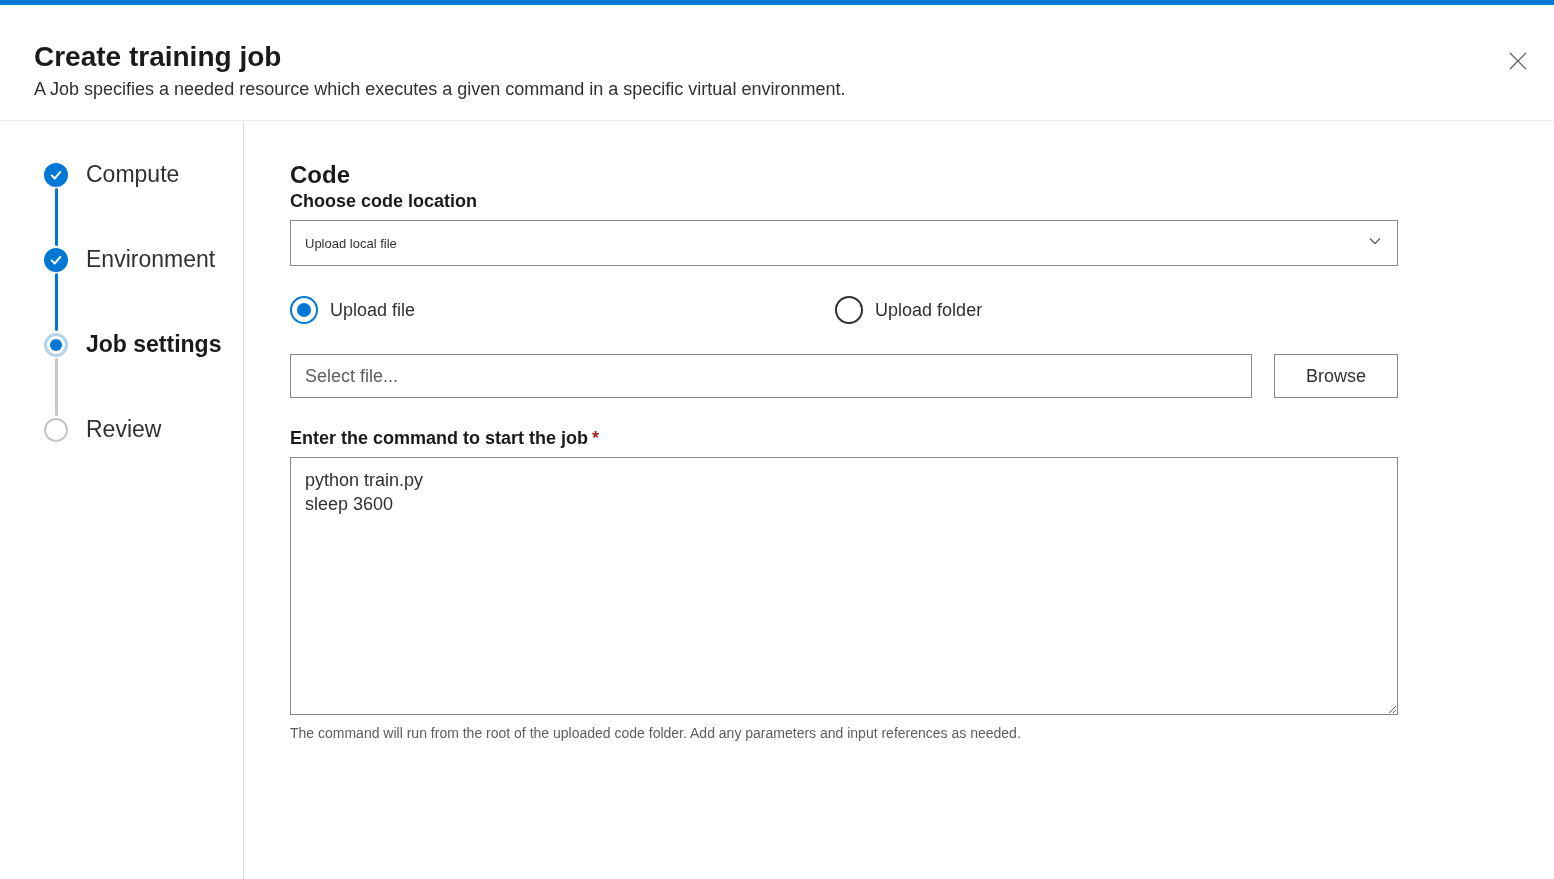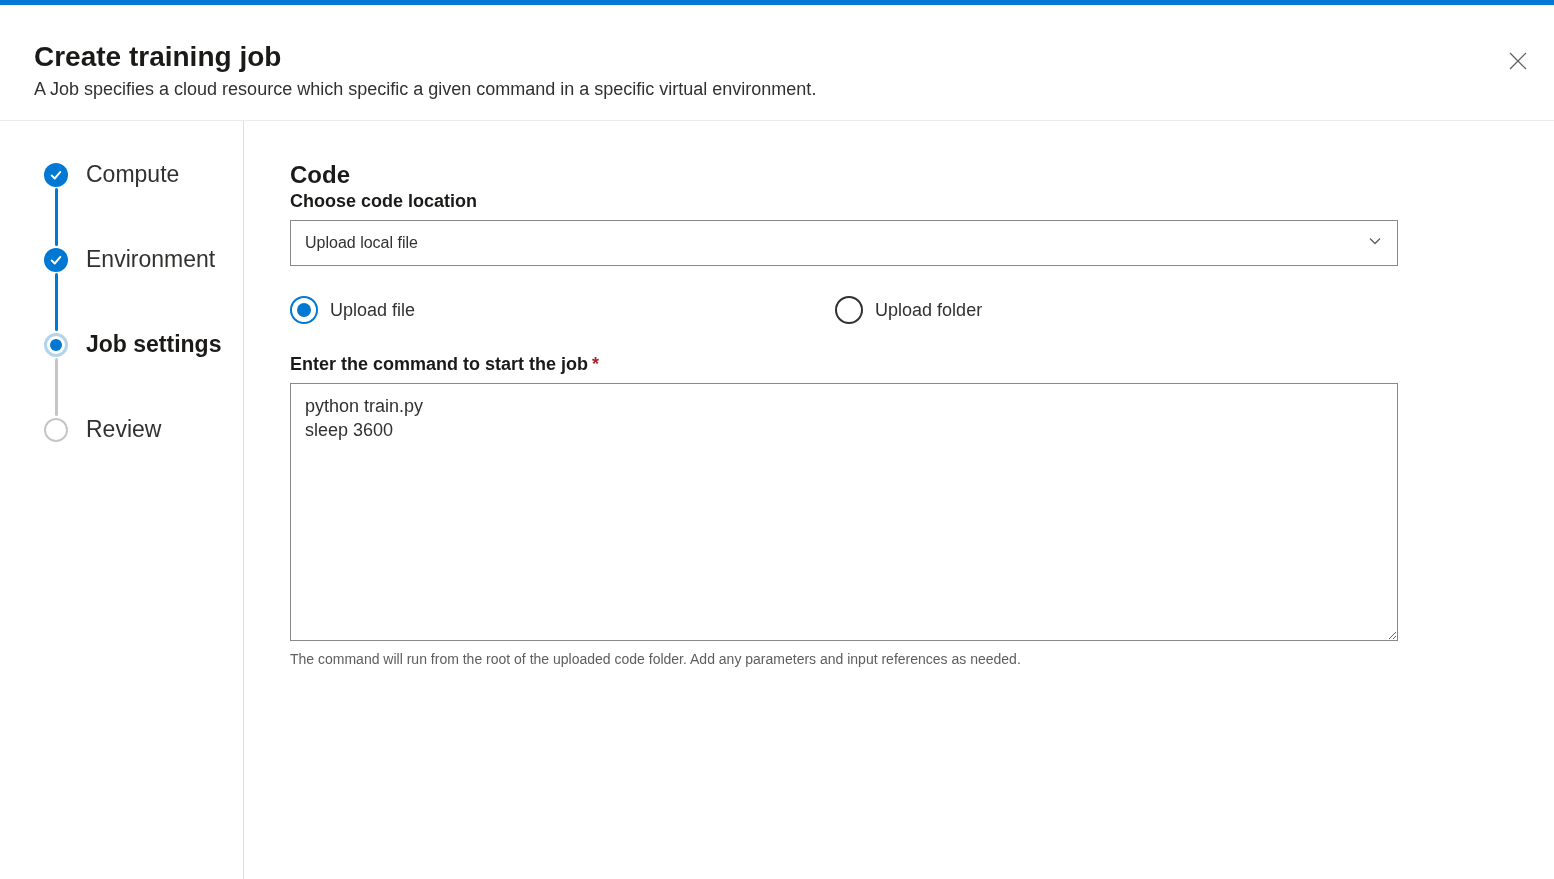--- a/index.html
+++ b/index.html
@@ -148,21 +148,21 @@
     .select-wrapper {
       position: relative;
       margin-bottom: 30px;
     }
     .select {
       width: 100%;
       height: 46px;
       border: 1px solid #8a8886;
       background: #fff;
       padding: 0 40px 0 14px;
-      font-size: 16px;
+      font-size: 13px;
       color: #323130;
       font-family: inherit;
       appearance: none;
       cursor: pointer;
       border-radius: 0;
     }
     .chevron {
       position: absolute;
       right: 16px;
       top: 50%;
@@ -253,21 +253,21 @@
       color: #605e5c;
     }
   </style>
 </head>
 <body>
 
 <div class="top-accent"></div>
 
 <header class="header">
   <h1 class="page-title">Create training job</h1>
-  <p class="page-subtitle">A Job specifies a cloud resource which specific a given command in a specific virtual environment.</p>
+  <p class="page-subtitle">A Job specifies a needed resource which executes a given command in a specific virtual environment.</p>
   <button class="close-btn">
     <span>
       <svg viewBox="0 0 18 18" fill="none" stroke="currentColor" stroke-width="1.2">
           <line x1="1" y1="1" x2="17" y2="17"></line>
           <line x1="17" y1="1" x2="1" y2="17"></line>
         </svg>
     </span>
   </button>
 </header>
 
@@ -322,20 +322,24 @@
       <div class="radio-option">
         <span class="radio-circle selected"></span>
         <span class="radio-label">Upload file</span>
       </div>
       <div class="radio-option">
         <span class="radio-circle"></span>
         <span class="radio-label">Upload folder</span>
       </div>
     </div>
 
+    <div class="file-row">
+      <input class="file-input" type="text" placeholder="Select file..." style="">
+      <button class="browse-btn">Browse</button>
+    </div>
 
     <label class="field-label">
       <span>Enter the command to start the job</span><span class="required-star">*</span>
     </label>
     <textarea class="command-textarea" style="">python train.py
 sleep 3600</textarea>
     <p class="helper-text">The command will run from the root of the uploaded code folder. Add any parameters and input references as needed.</p>
   </main>
 </div>
 

